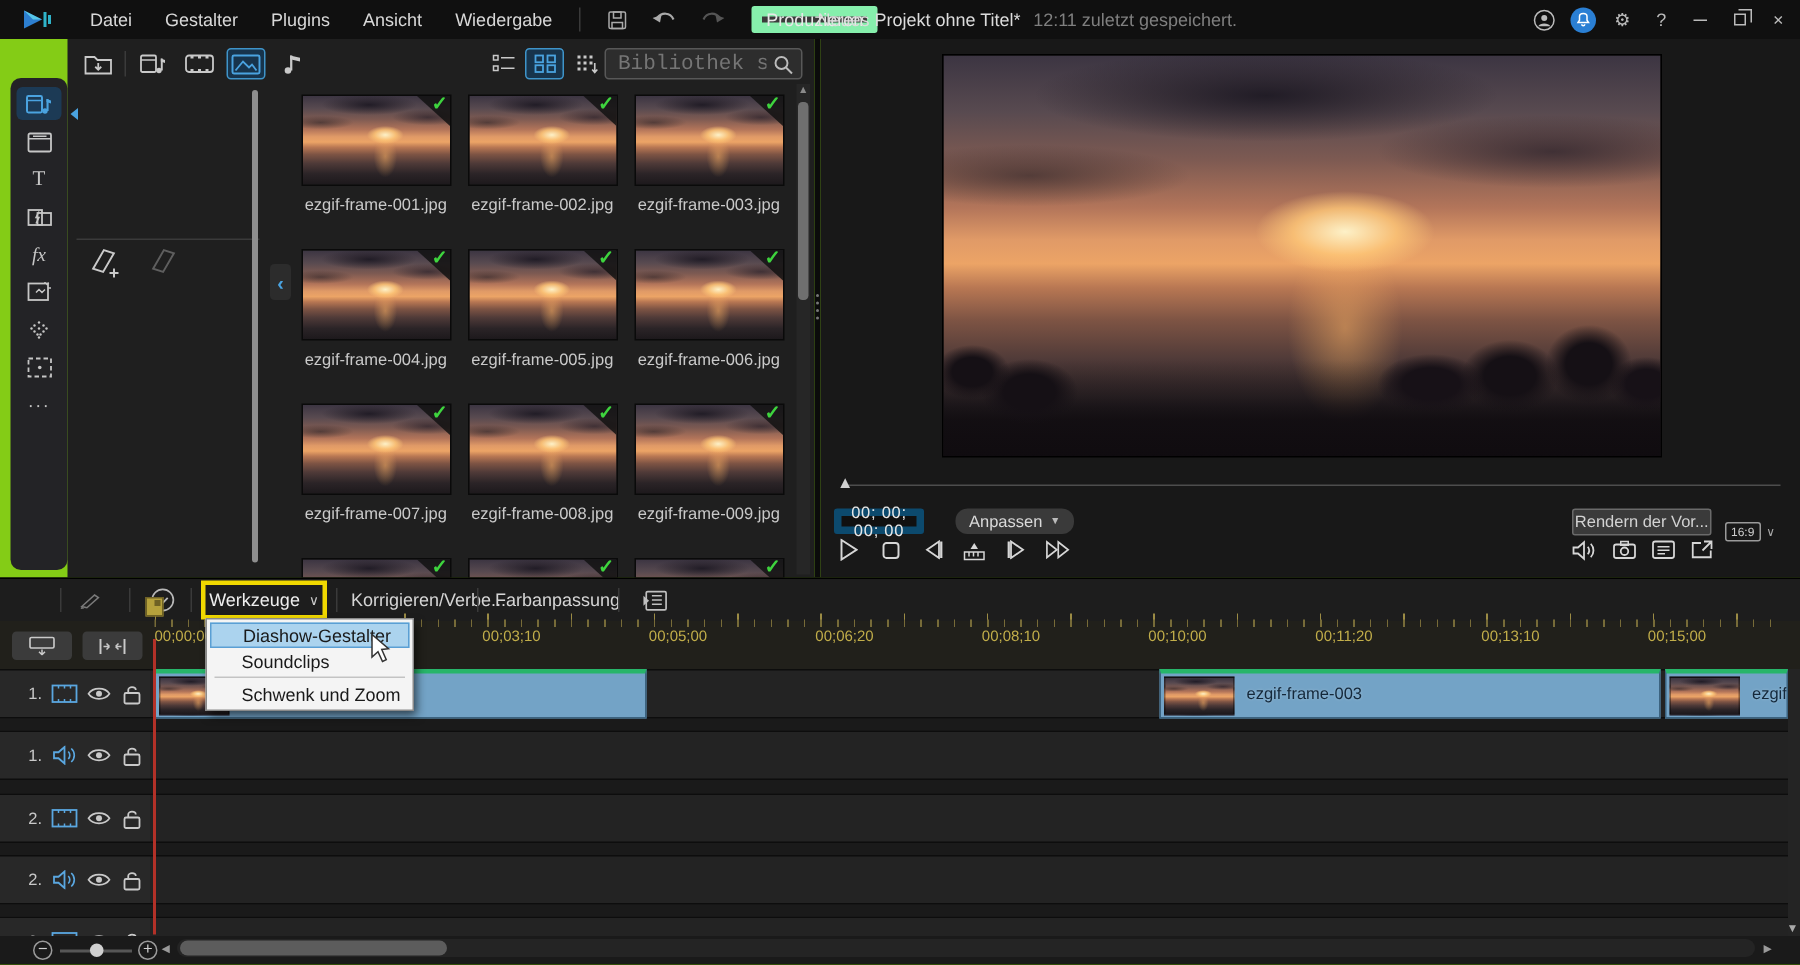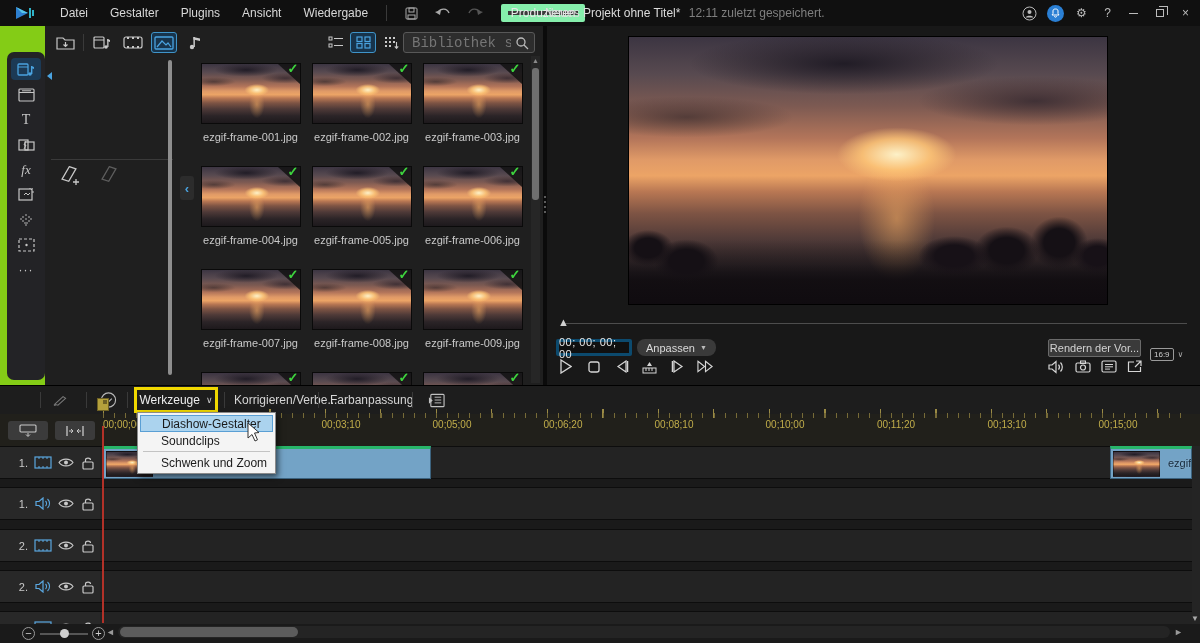--- a/index.html
+++ b/index.html
@@ -78,21 +78,21 @@
   .palms { position:absolute; left:0; bottom:0; width:100%; height:100%; background:
       radial-gradient(ellipse 7% 9% at 4% 79%, #151015 40%, rgba(21,16,21,0) 75%),
       radial-gradient(ellipse 9% 11% at 12% 84%, #151015 40%, rgba(21,16,21,0) 75%),
       radial-gradient(ellipse 10% 10% at 68% 82%, #171117 40%, rgba(23,17,23,0) 75%),
       radial-gradient(ellipse 9% 12% at 79% 80%, #151015 40%, rgba(21,16,21,0) 75%),
       radial-gradient(ellipse 8% 13% at 90% 77%, #151015 40%, rgba(21,16,21,0) 75%),
       radial-gradient(ellipse 7% 9% at 98% 82%, #171117 40%, rgba(23,17,23,0) 75%),
       linear-gradient(0deg, rgba(15,11,15,0.95) 0%, rgba(15,11,15,0.85) 9%, rgba(15,11,15,0.4) 15%, rgba(15,11,15,0) 24%); }
   #seek-line { position:absolute; left:18px; top:297px; width:622px; height:1px; background:#4d4d4d; }
   #seek-marker { position:absolute; left:11px; top:290px; color:#d0d0d0; font-size:11px; }
-  #timecode { position:absolute; left:9px; top:313px; width:76px; height:17px; background:#101010; border:3px solid #0c4a6e; border-radius:2px; color:#e6e6e6; font-size:11px; display:flex; align-items:center; justify-content:center; letter-spacing:0.5px; }
+  #timecode { position:absolute; left:9px; top:313px; width:60px; height:17px; background:#101010; border:5px solid #0c4a6e; border-radius:2px; color:#e6e6e6; font-size:11px; display:flex; align-items:center; justify-content:center; letter-spacing:0.5px;text-align:center; }
   #fit-btn { position:absolute; left:90px; top:313px; height:17px; padding:0 9px; background:#3a3a3a; border-radius:8px; color:#dadada; font-size:11px; display:flex; align-items:center; gap:5px; }
   #fit-btn .car { font-size:7px; color:#bbb; }
   #render-btn { position:absolute; left:501px; top:313px; width:93px; height:18px; background:#3a3a3a; border:1px solid #6a6a6a; border-radius:2px; color:#d2d2d2; font-size:11px; display:flex; align-items:center; justify-content:center; }
   #aspect-btn { position:absolute; left:603px; top:322px; display:flex; align-items:center; gap:4px; }
   #aspect-box { border:1px solid #9a9a9a; border-radius:2px; color:#cfcfcf; font-size:8px; padding:1px 3px; }
   #aspect-btn .car { font-size:8px; color:#aaa; }
   #transport { position:absolute; left:10px; top:332px; display:flex; align-items:center; gap:11px; }
   .tr-ic { width:17px; height:17px; display:flex; align-items:center; justify-content:center; }
   #pv-utils { position:absolute; left:501px; top:332px; display:flex; align-items:center; gap:9px; }
 
@@ -753,20 +753,24 @@
             </svg>
           </span>
       </div>
       <div class="brow" style="top:0;"></div>
     </div>
 
     <div class="clip" style="left:103px; width:328px;">
       <span class="cthumb sunset"></span>
       <span class="clabel">ezgif-frame-001</span>
     </div>
+    <div class="clip" style="left:773px; width:334px;">
+      <span class="cthumb sunset"></span>
+      <span class="clabel">ezgif-frame-003</span>
+    </div>
     <div class="clip" style="left:1110px; width:82px;">
       <span class="cthumb sunset"></span>
       <span class="clabel">ezgif-frame-004</span>
     </div>
 
     <div id="playhead"></div>
 
     <div id="dropdown">
       <div class="dd-item hl">Diashow-Gestalter</div>
       <div class="dd-item">Soundclips</div>

